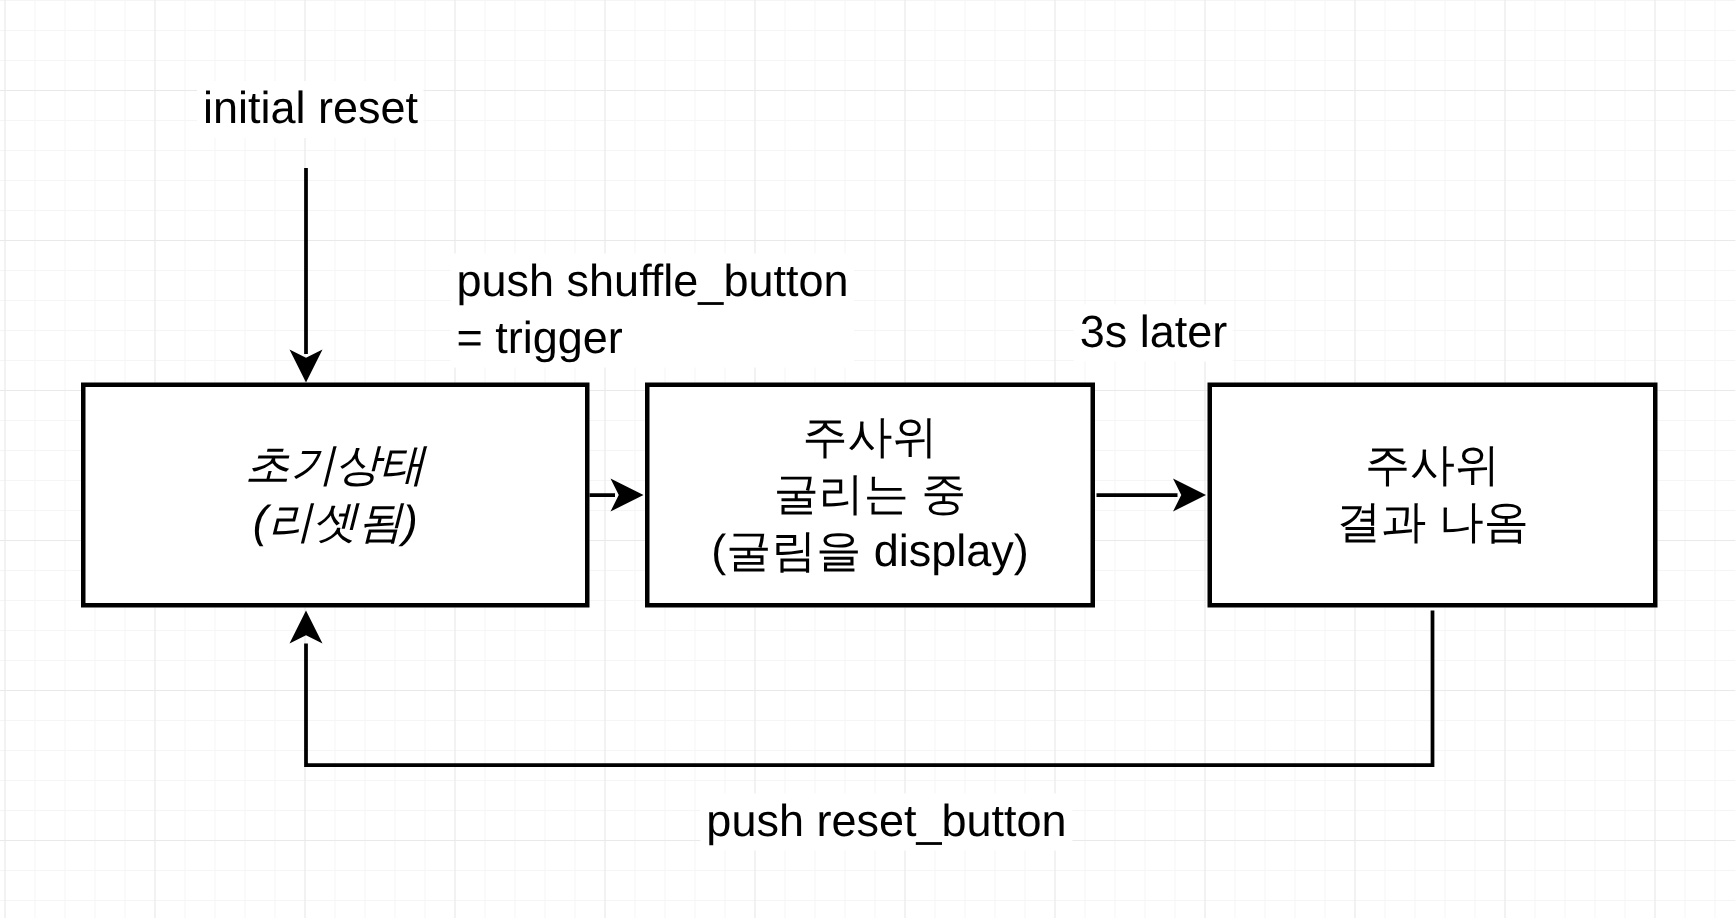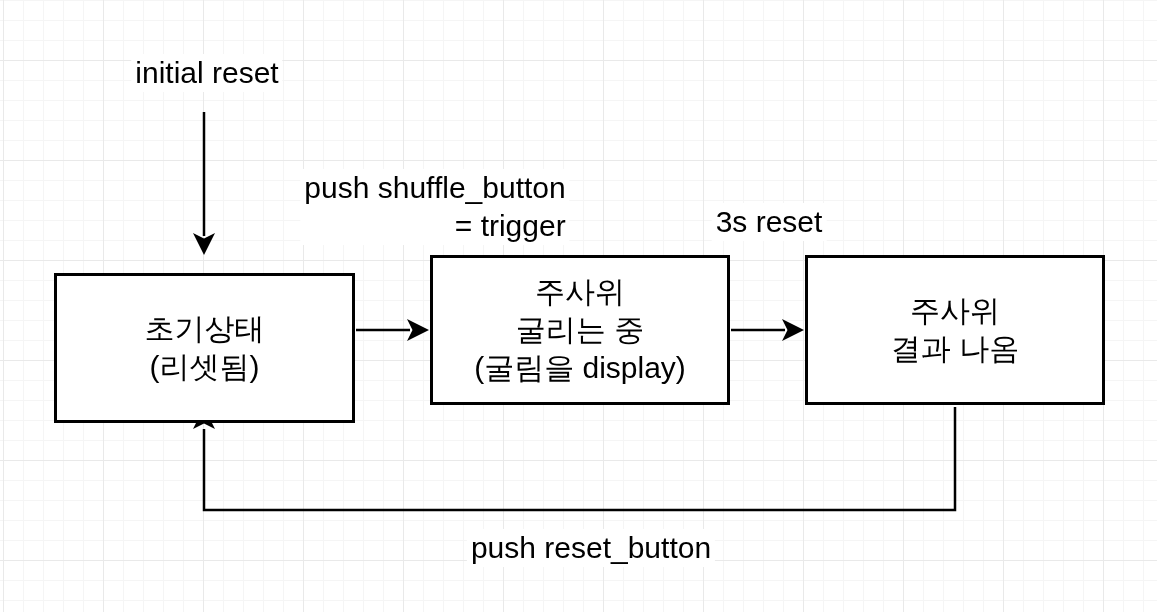--- a/index.html
+++ b/index.html
@@ -45,28 +45,28 @@
     background: #ffffff;
     border: 3px solid #000000;
     display: flex;
     align-items: center;
     justify-content: center;
     text-align: center;
     font-size: 30px;
     line-height: 38px;
     white-space: pre-line;
   }
-  .node-initial { left: 54px;  top: 273px; width: 301px; height: 150px; }
+  .node-initial { left: 54px;  top: 255px; width: 339px; height: 150px; font-style: italic; }
   .node-rolling { left: 430px; top: 255px; width: 300px; height: 150px; }
   .node-result  { left: 805px; top: 255px; width: 300px; height: 150px; }
   .edge-label {
     position: absolute;
     transform: translate(-50%, -50%);
     background: #ffffff;
-    text-align: right;
+    text-align: left;
     font-size: 30px;
     line-height: 38px;
     white-space: pre-line;
     padding: 0 4px;
   }
   .lbl-initial-reset { left: 207px; top: 73px;  }
   .lbl-shuffle       { left: 391px; top: 207px; margin-left: 44px; }
   .lbl-later         { left: 769px; top: 222px; }
   .lbl-reset         { left: 591px; top: 548px; }
 </style>
@@ -112,17 +112,17 @@
   <div class="node node-result">
     <span>주사위
 결과 나옴</span>
   </div>
 
   <div class="edge-label lbl-initial-reset">initial reset</div>
 
   <div class="edge-label lbl-shuffle">push shuffle_button
 = trigger</div>
 
-  <div class="edge-label lbl-later">3s reset</div>
+  <div class="edge-label lbl-later">3s later</div>
 
   <div class="edge-label lbl-reset">push reset_button</div>
 
 </div>
 
 </body></html>

